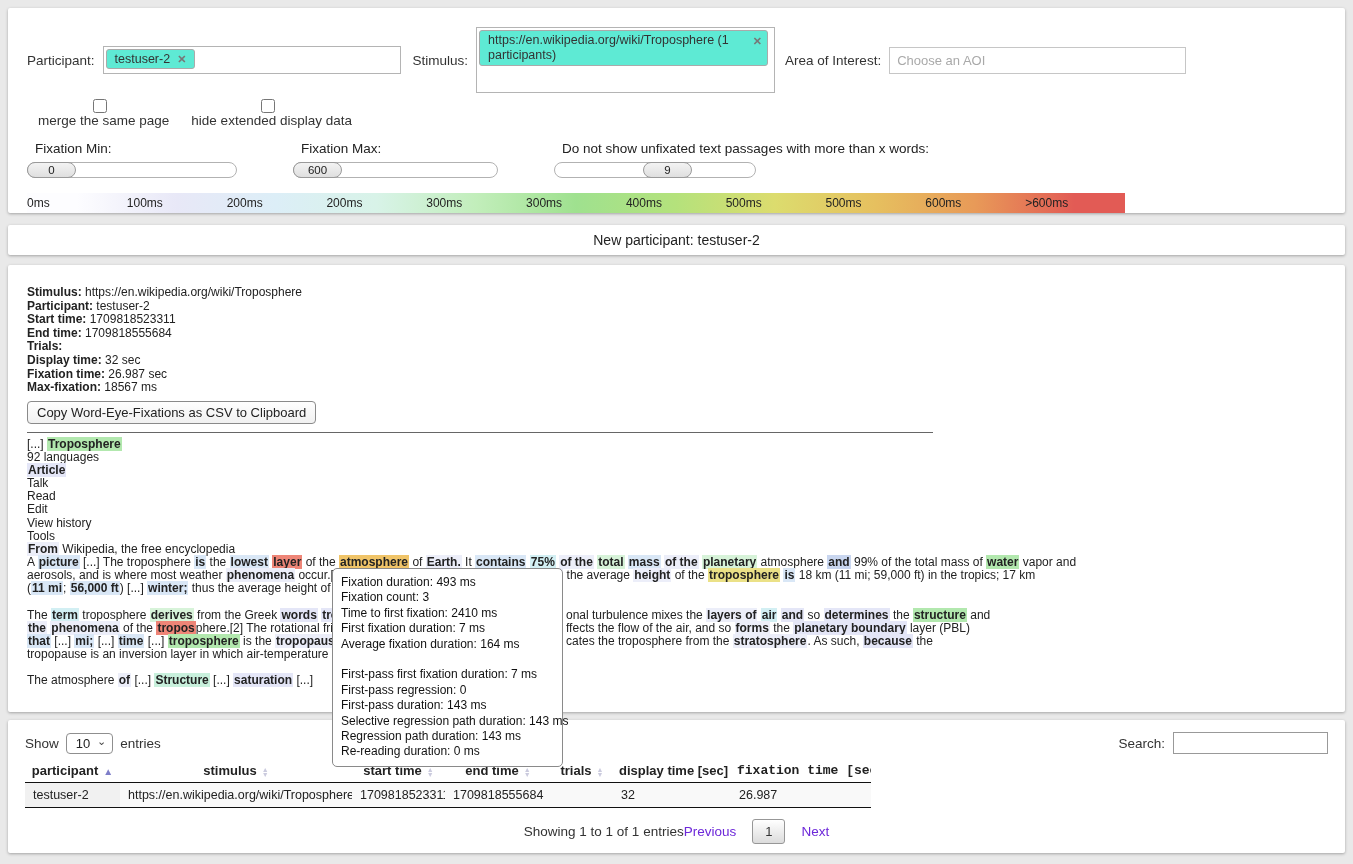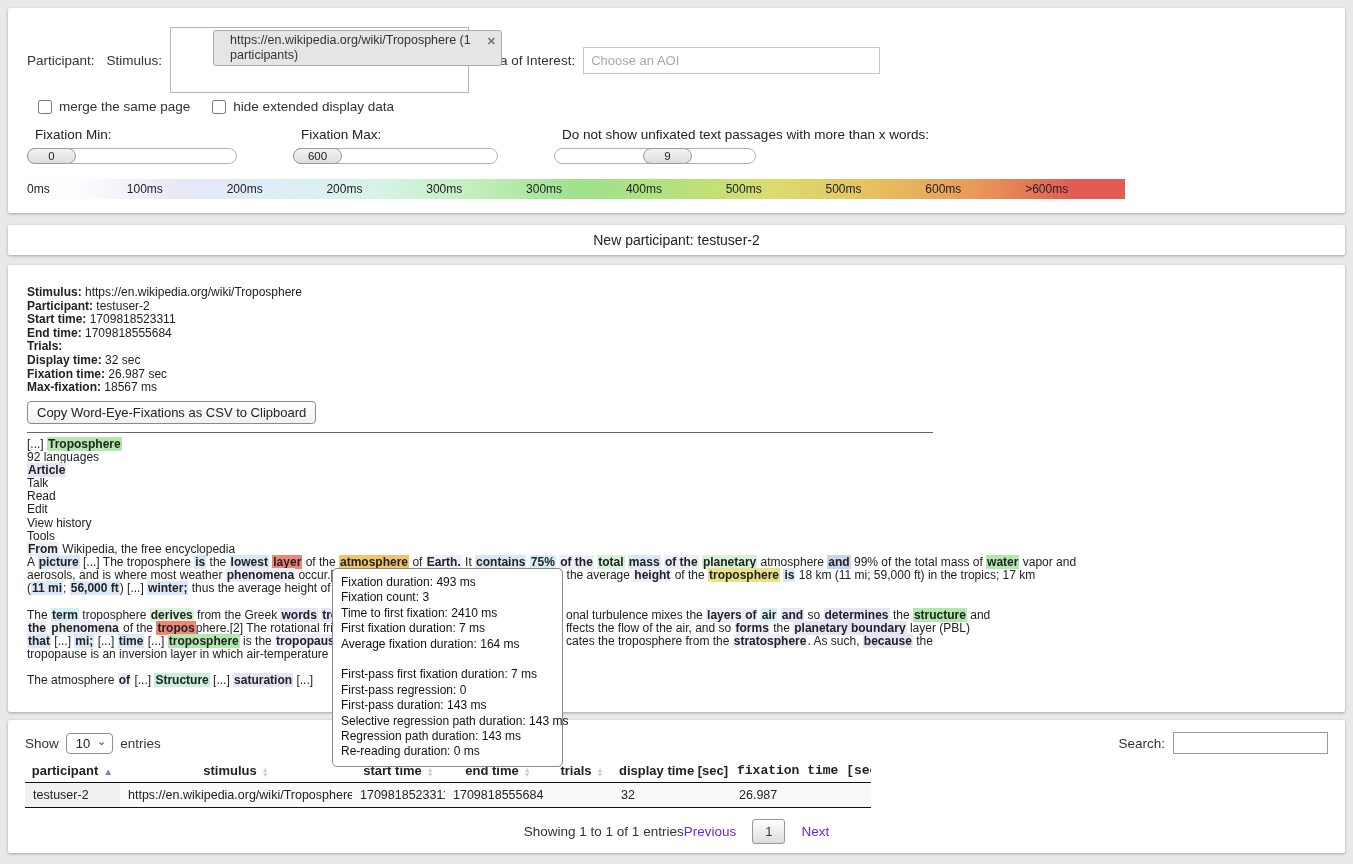--- a/index.html
+++ b/index.html
@@ -31,28 +31,27 @@
   .multisel {
     border: 1px solid #b4b4b4;
     background: #fff;
     margin-left: 8px;
     padding: 2px;
   }
   #participant-box { width: 298px; height: 28px; }
   #stimulus-box { width: 299px; height: 66px; }
   .chip {
     display: inline-block;
-    background: #e5e5e5;
+    background: #5eead4;
     border: 1px solid #aaa;
     border-radius: 3px;
     font-size: 12.5px;
     color: #333;
-    padding: 2px 16px;
+    padding: 2px 8px;
     position: relative;
-    margin-left: 40px;
   }
   .chip .x {
     color: #777;
     font-weight: bold;
     font-size: 11px;
     margin-left: 7px;
     cursor: pointer;
   }
   #stimulus-chip { display:block; width: 289px; padding-right: 20px; line-height: 15px; }
   #stimulus-chip .x { position:absolute; top: 3px; right: 5px; margin-left:0; }
@@ -60,21 +59,21 @@
     width: 297px; height: 27px;
     border: 1px solid #c6c6c6;
     margin-left: 8px;
     font-size: 13px;
     padding: 0 7px;
     font-family: "Liberation Sans", sans-serif;
     color:#333;
   }
   .aoi-input::placeholder { color:#a9a9a9; }
   .filter-row2 { display:flex; align-items:center; gap: 22px; padding: 6px 0 0 30px; }
-  .cb-group { display:flex; align-items:center; font-size: 13.5px; color:#333; }
+  .cb-group { display:flex; align-items:center; font-size: 13.5px; color:#333;flex-direction:column; }
   .cb-group input { width:14px; height:14px; margin:0 7px 0 0; }
   .filter-row3 { display:flex; padding: 13px 0 0 19px; }
   .slider-group { margin-right: 56px; }
   .slider-label { font-size: 13.5px; color:#222; padding-left: 8px; margin-bottom: 6px; white-space:nowrap; }
   .slider-track {
     position: relative;
     height: 16px;
     border: 1px solid #b2b2b2;
     border-radius: 9px;
     background: #fff;
@@ -213,20 +212,23 @@
   }
 </style>
 </head>
 <body>
 
 <div id="page">
 
   <div class="panel" id="panel-filters">
     <div class="filter-row1">
       <span class="flabel">Participant:</span>
+      <div class="multisel" id="participant-box">
+        <span class="chip"><span>testuser-2</span><span class="x">✕</span></span>
+      </div>
       <span class="flabel" style="margin-left:12px;">Stimulus:</span>
       <div class="multisel" id="stimulus-box">
         <span class="chip" id="stimulus-chip"><span>https://en.wikipedia.org/wiki/Troposphere (1 participants)</span><span class="x">✕</span></span>
       </div>
       <span class="flabel" style="margin-left:10px;">Area of Interest:</span>
       <input class="aoi-input" type="text" placeholder="Choose an AOI" style="">
     </div>
     <div class="filter-row2">
       <label class="cb-group">
         <input type="checkbox" style="">

